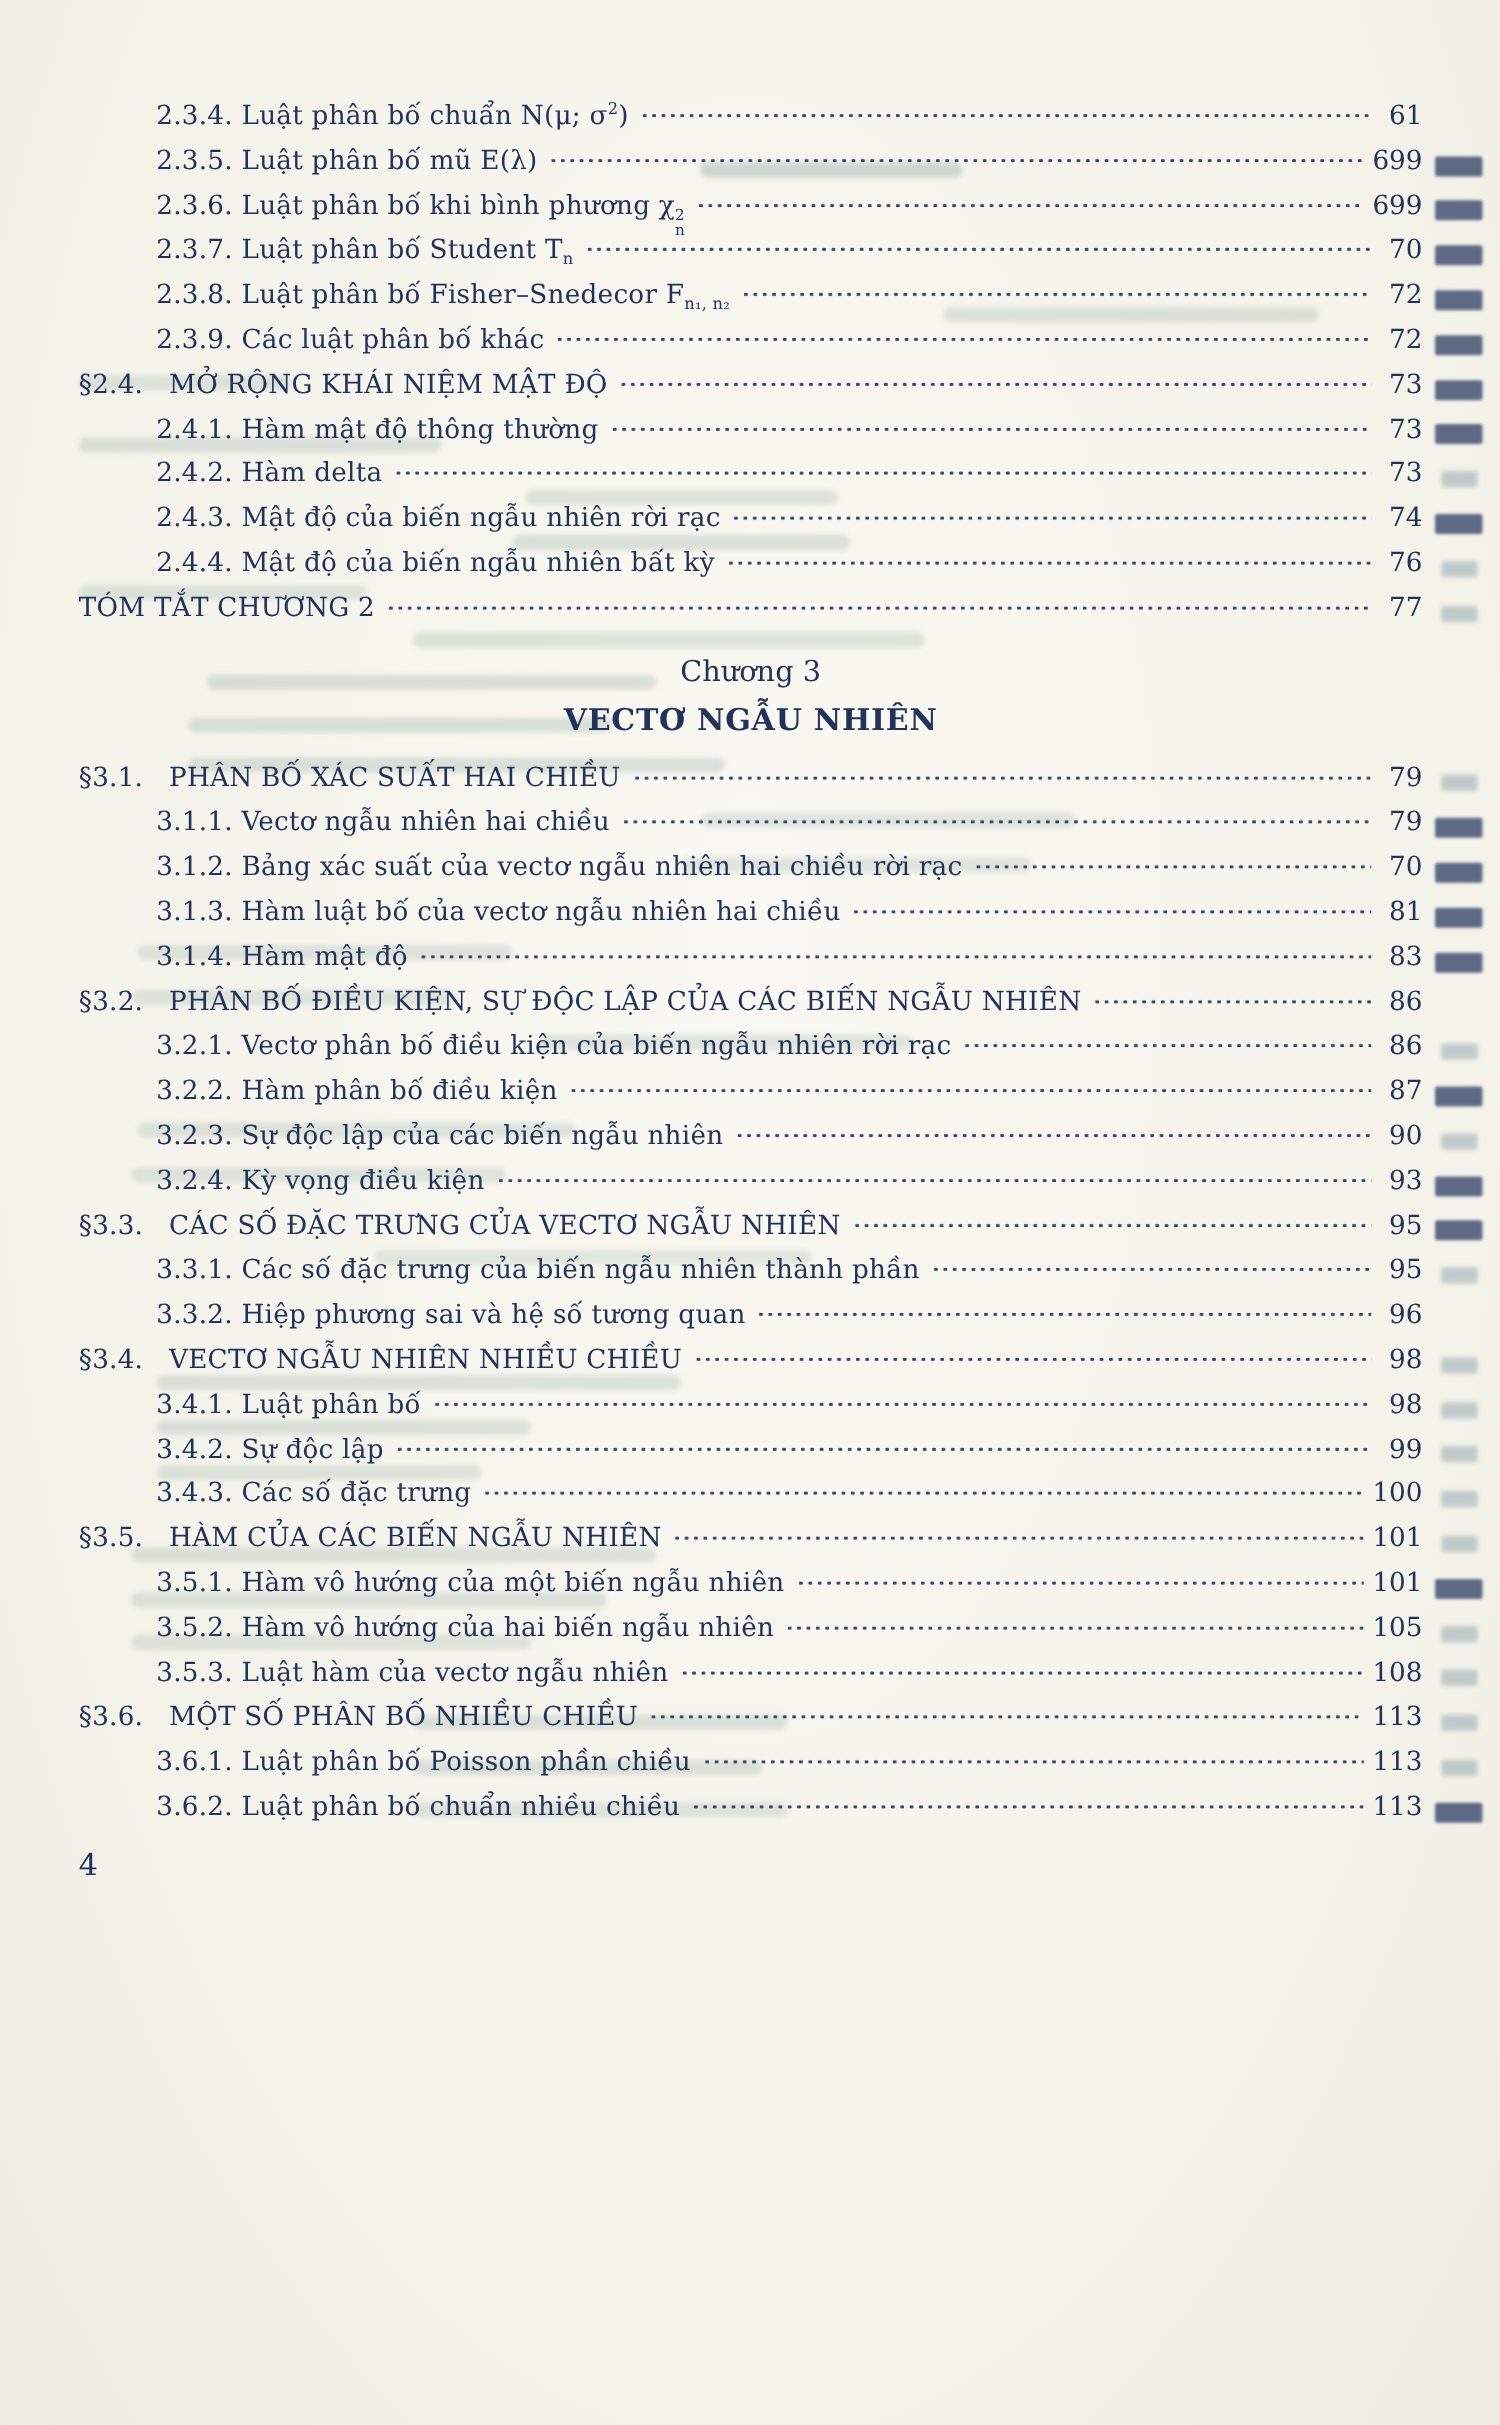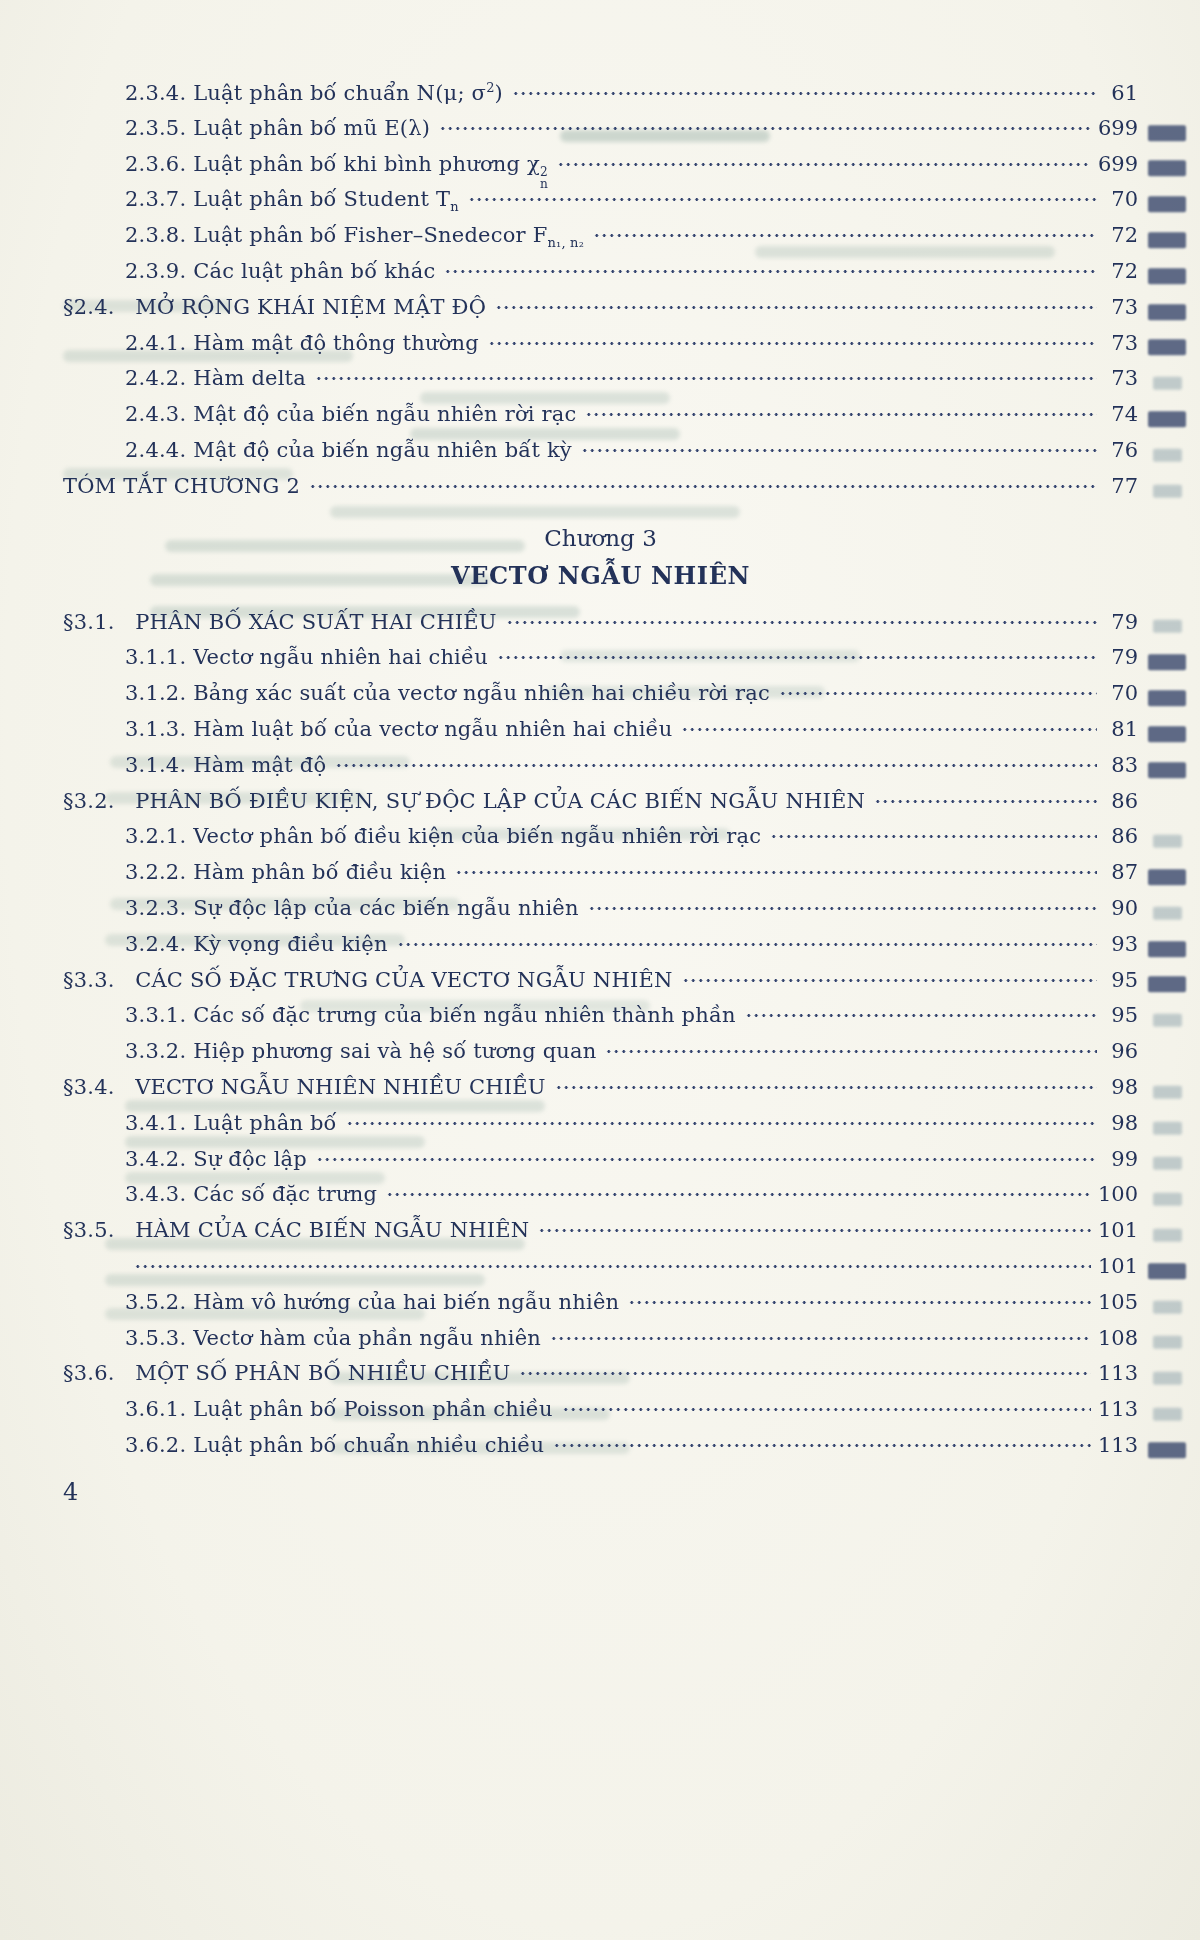--- a/index.html
+++ b/index.html
@@ -286,32 +286,33 @@
         <span class="toc-page">100</span>
         <span class="smudge sm2"></span>
       </div>
       <div class="toc-row lvl0">
         <span class="toc-title"><span>§3.5.   HÀM CỦA CÁC BIẾN NGẪU NHIÊN</span></span>
         <span class="leader"></span>
         <span class="toc-page">101</span>
         <span class="smudge sm2"></span>
       </div>
       <div class="toc-row lvl1">
+        <span class="toc-title"><span>3.5.1. Hàm vô hướng của một biến ngẫu nhiên</span></span>
         <span class="leader"></span>
         <span class="toc-page">101</span>
         <span class="smudge sm1"></span>
       </div>
       <div class="toc-row lvl1">
         <span class="toc-title"><span>3.5.2. Hàm vô hướng của hai biến ngẫu nhiên</span></span>
         <span class="leader"></span>
         <span class="toc-page">105</span>
         <span class="smudge sm2"></span>
       </div>
       <div class="toc-row lvl1">
-        <span class="toc-title"><span>3.5.3. Vectơ hàm của phần ngẫu nhiên</span></span>
+        <span class="toc-title"><span>3.5.3. Luật hàm của vectơ ngẫu nhiên</span></span>
         <span class="leader"></span>
         <span class="toc-page">108</span>
         <span class="smudge sm2"></span>
       </div>
       <div class="toc-row lvl0">
         <span class="toc-title"><span>§3.6.   MỘT SỐ PHÂN BỐ NHIỀU CHIỀU</span></span>
         <span class="leader"></span>
         <span class="toc-page">113</span>
         <span class="smudge sm2"></span>
       </div>

